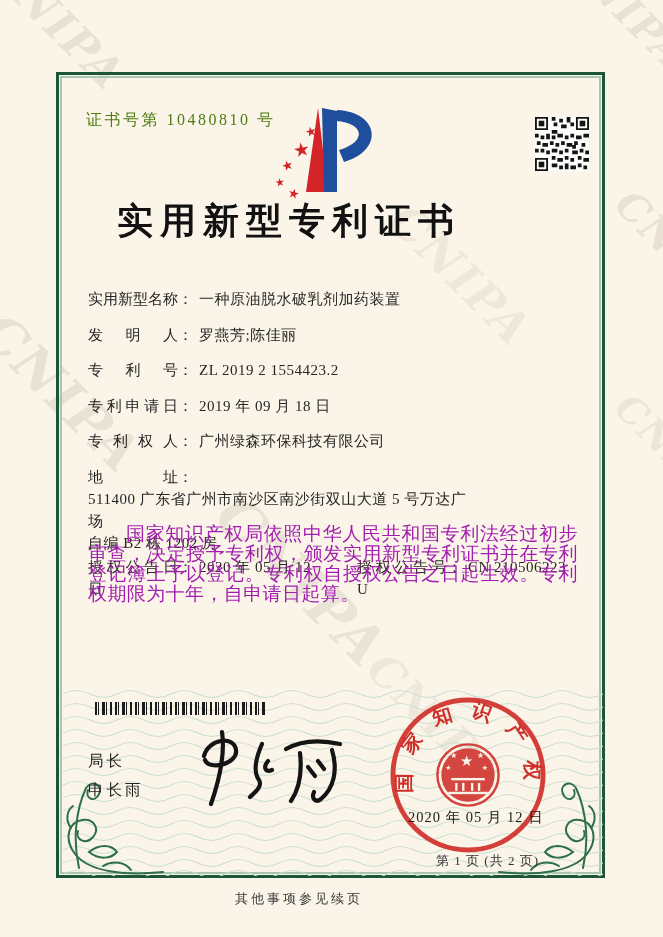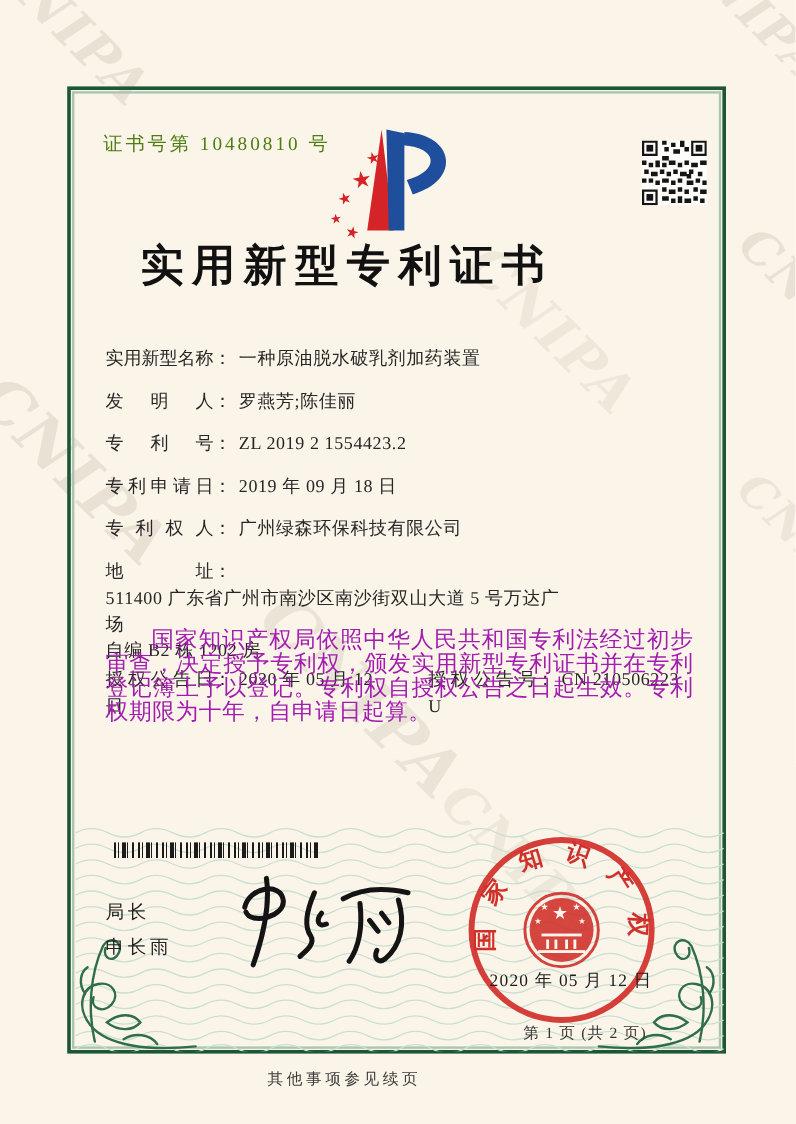--- a/index.html
+++ b/index.html
@@ -71,21 +71,21 @@
   .seal{ position:absolute; left:388px; top:695px; z-index:6; }
   .seal-date{
     position:absolute; left:408px; top:808px; width:140px; z-index:7;
     font-size:14.5px; letter-spacing:1px; color:#1c1c1c; white-space:nowrap;
   }
   .page-info{
     position:absolute; left:0; top:852px; width:539px; text-align:right;
     font-size:13px; letter-spacing:1px; z-index:5; color:#333;
   }
   .footer-note{
-    position:absolute; left:5px; top:890px; width:564px; text-align:center;
+    position:absolute; left:17px; top:890px; width:564px; text-align:center;
     font-size:13px; letter-spacing:3px; z-index:5; color:#3a3a3a;
   }
   .corner{ position:absolute; z-index:4; }
   .corner-bl{ left:55px; top:782px; }
   .corner-br{ right:56px; top:782px; transform:scaleX(-1); }
 </style>
 </head>
 <body>
 
 <div class="page">

